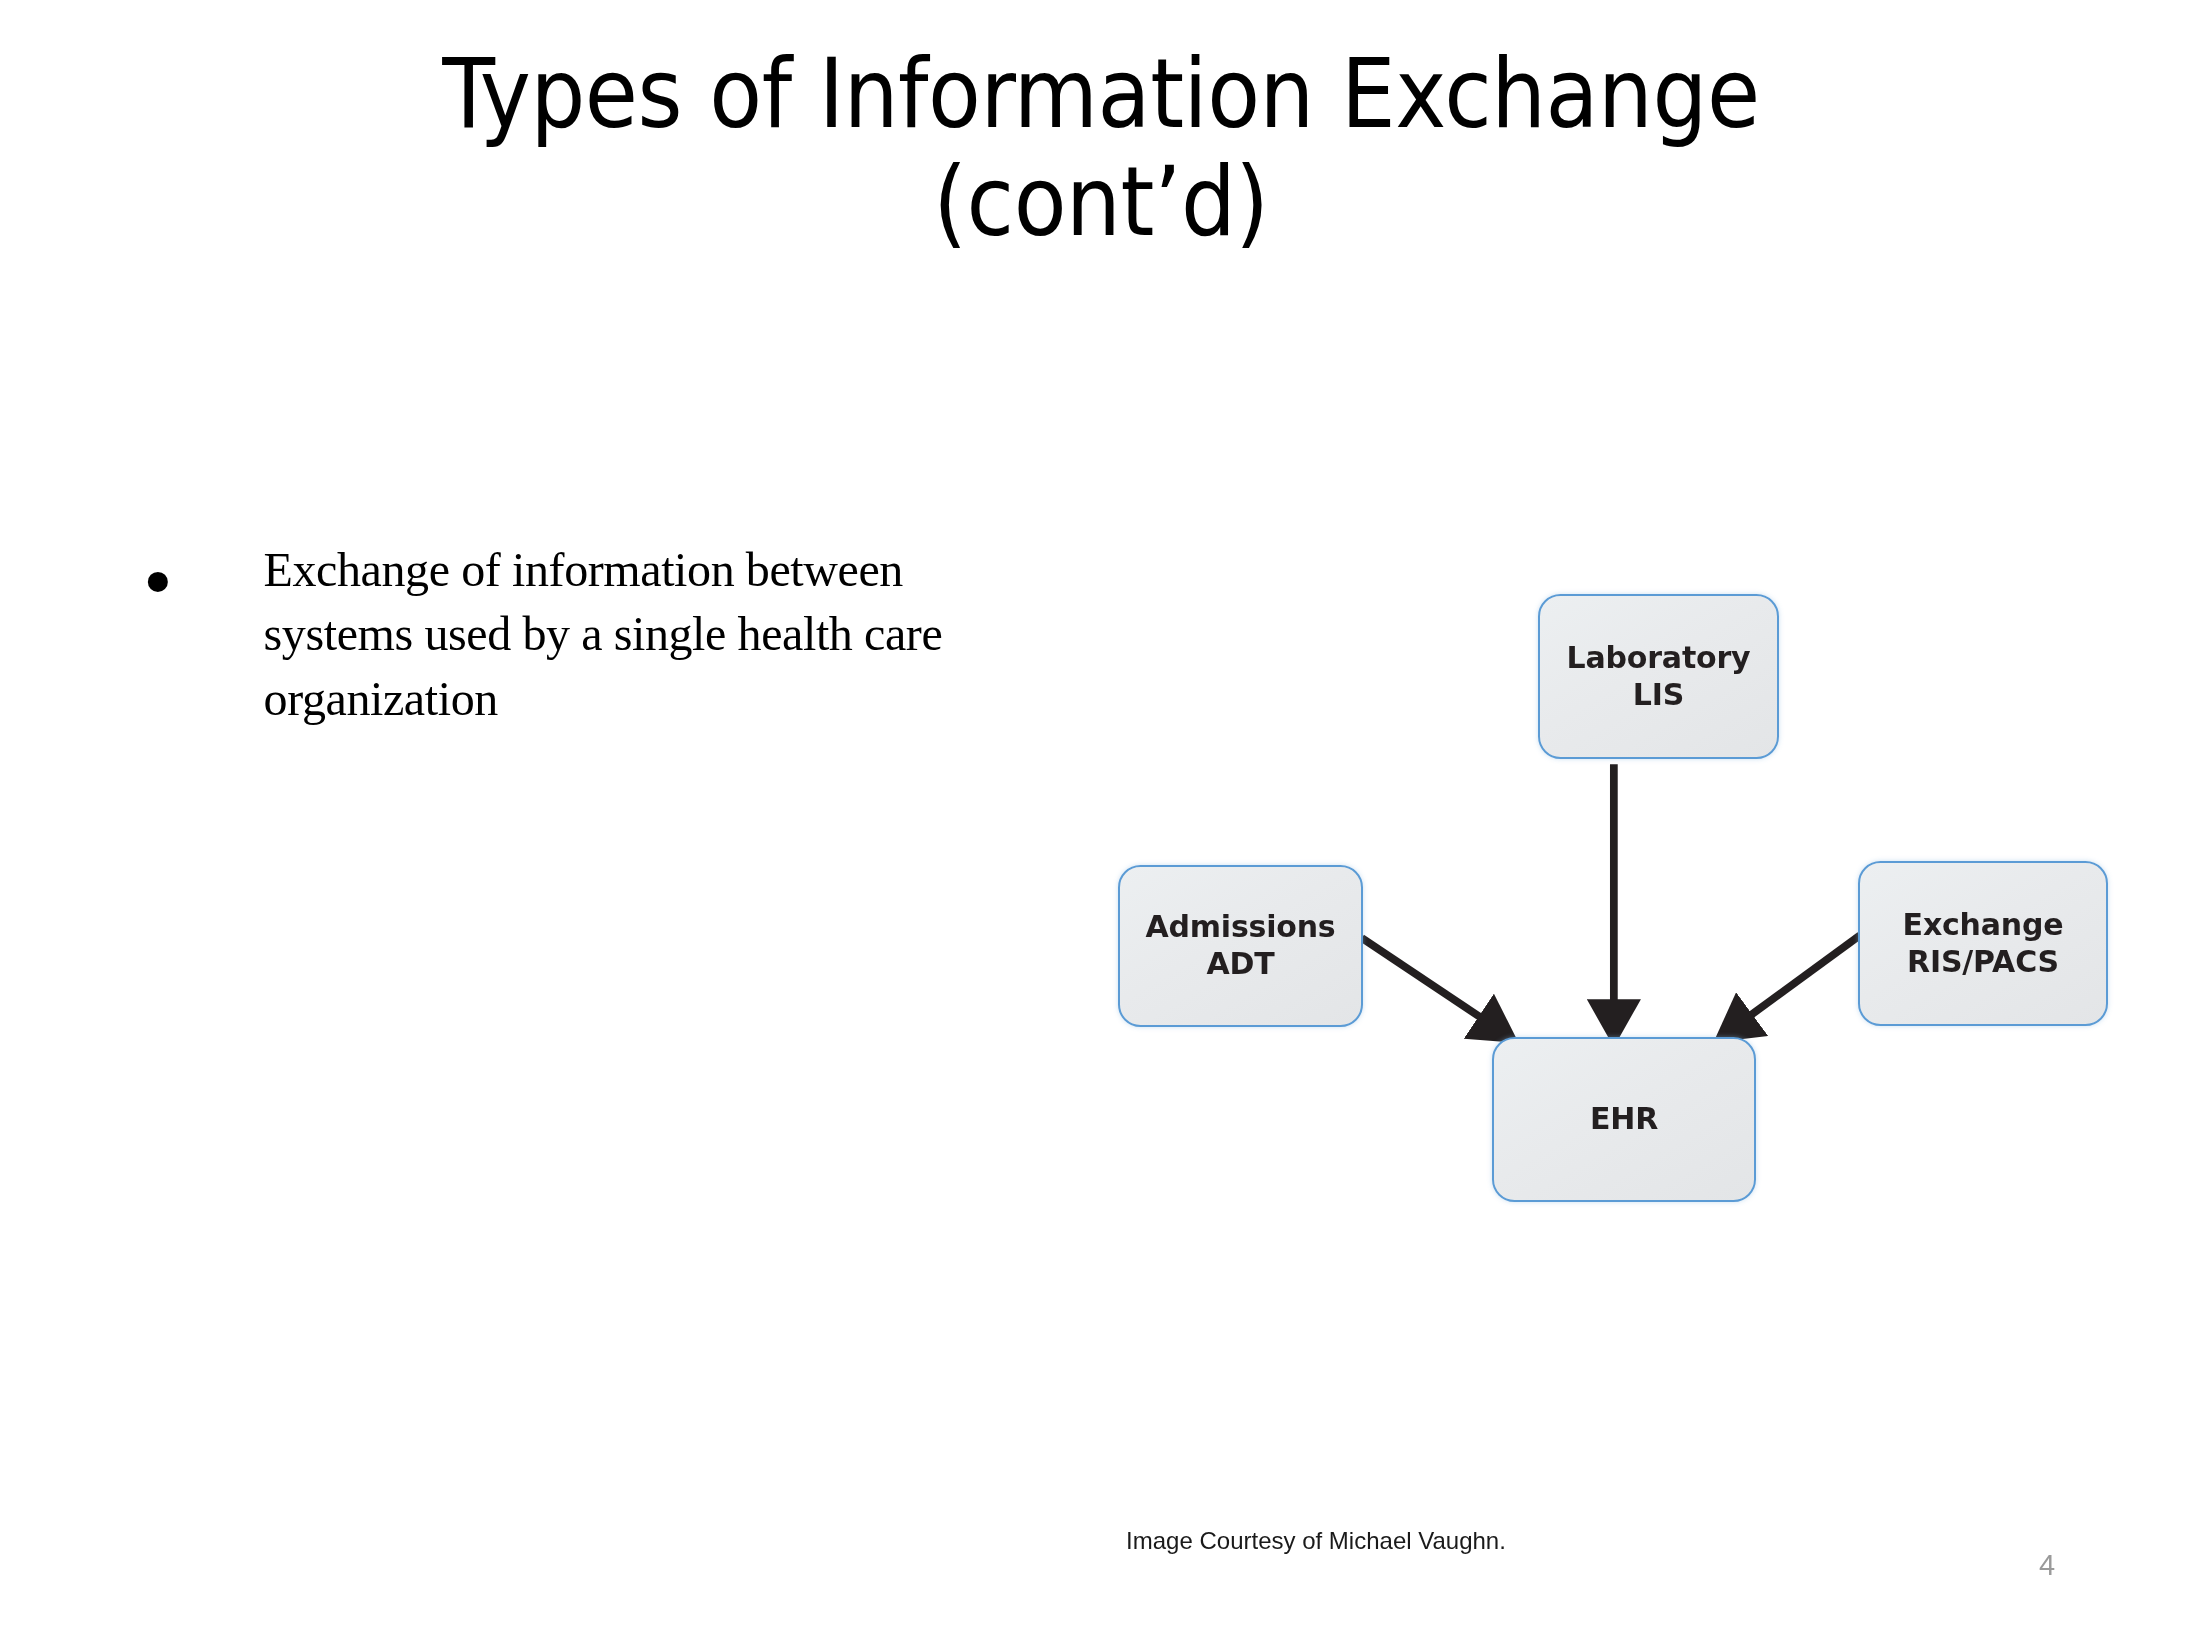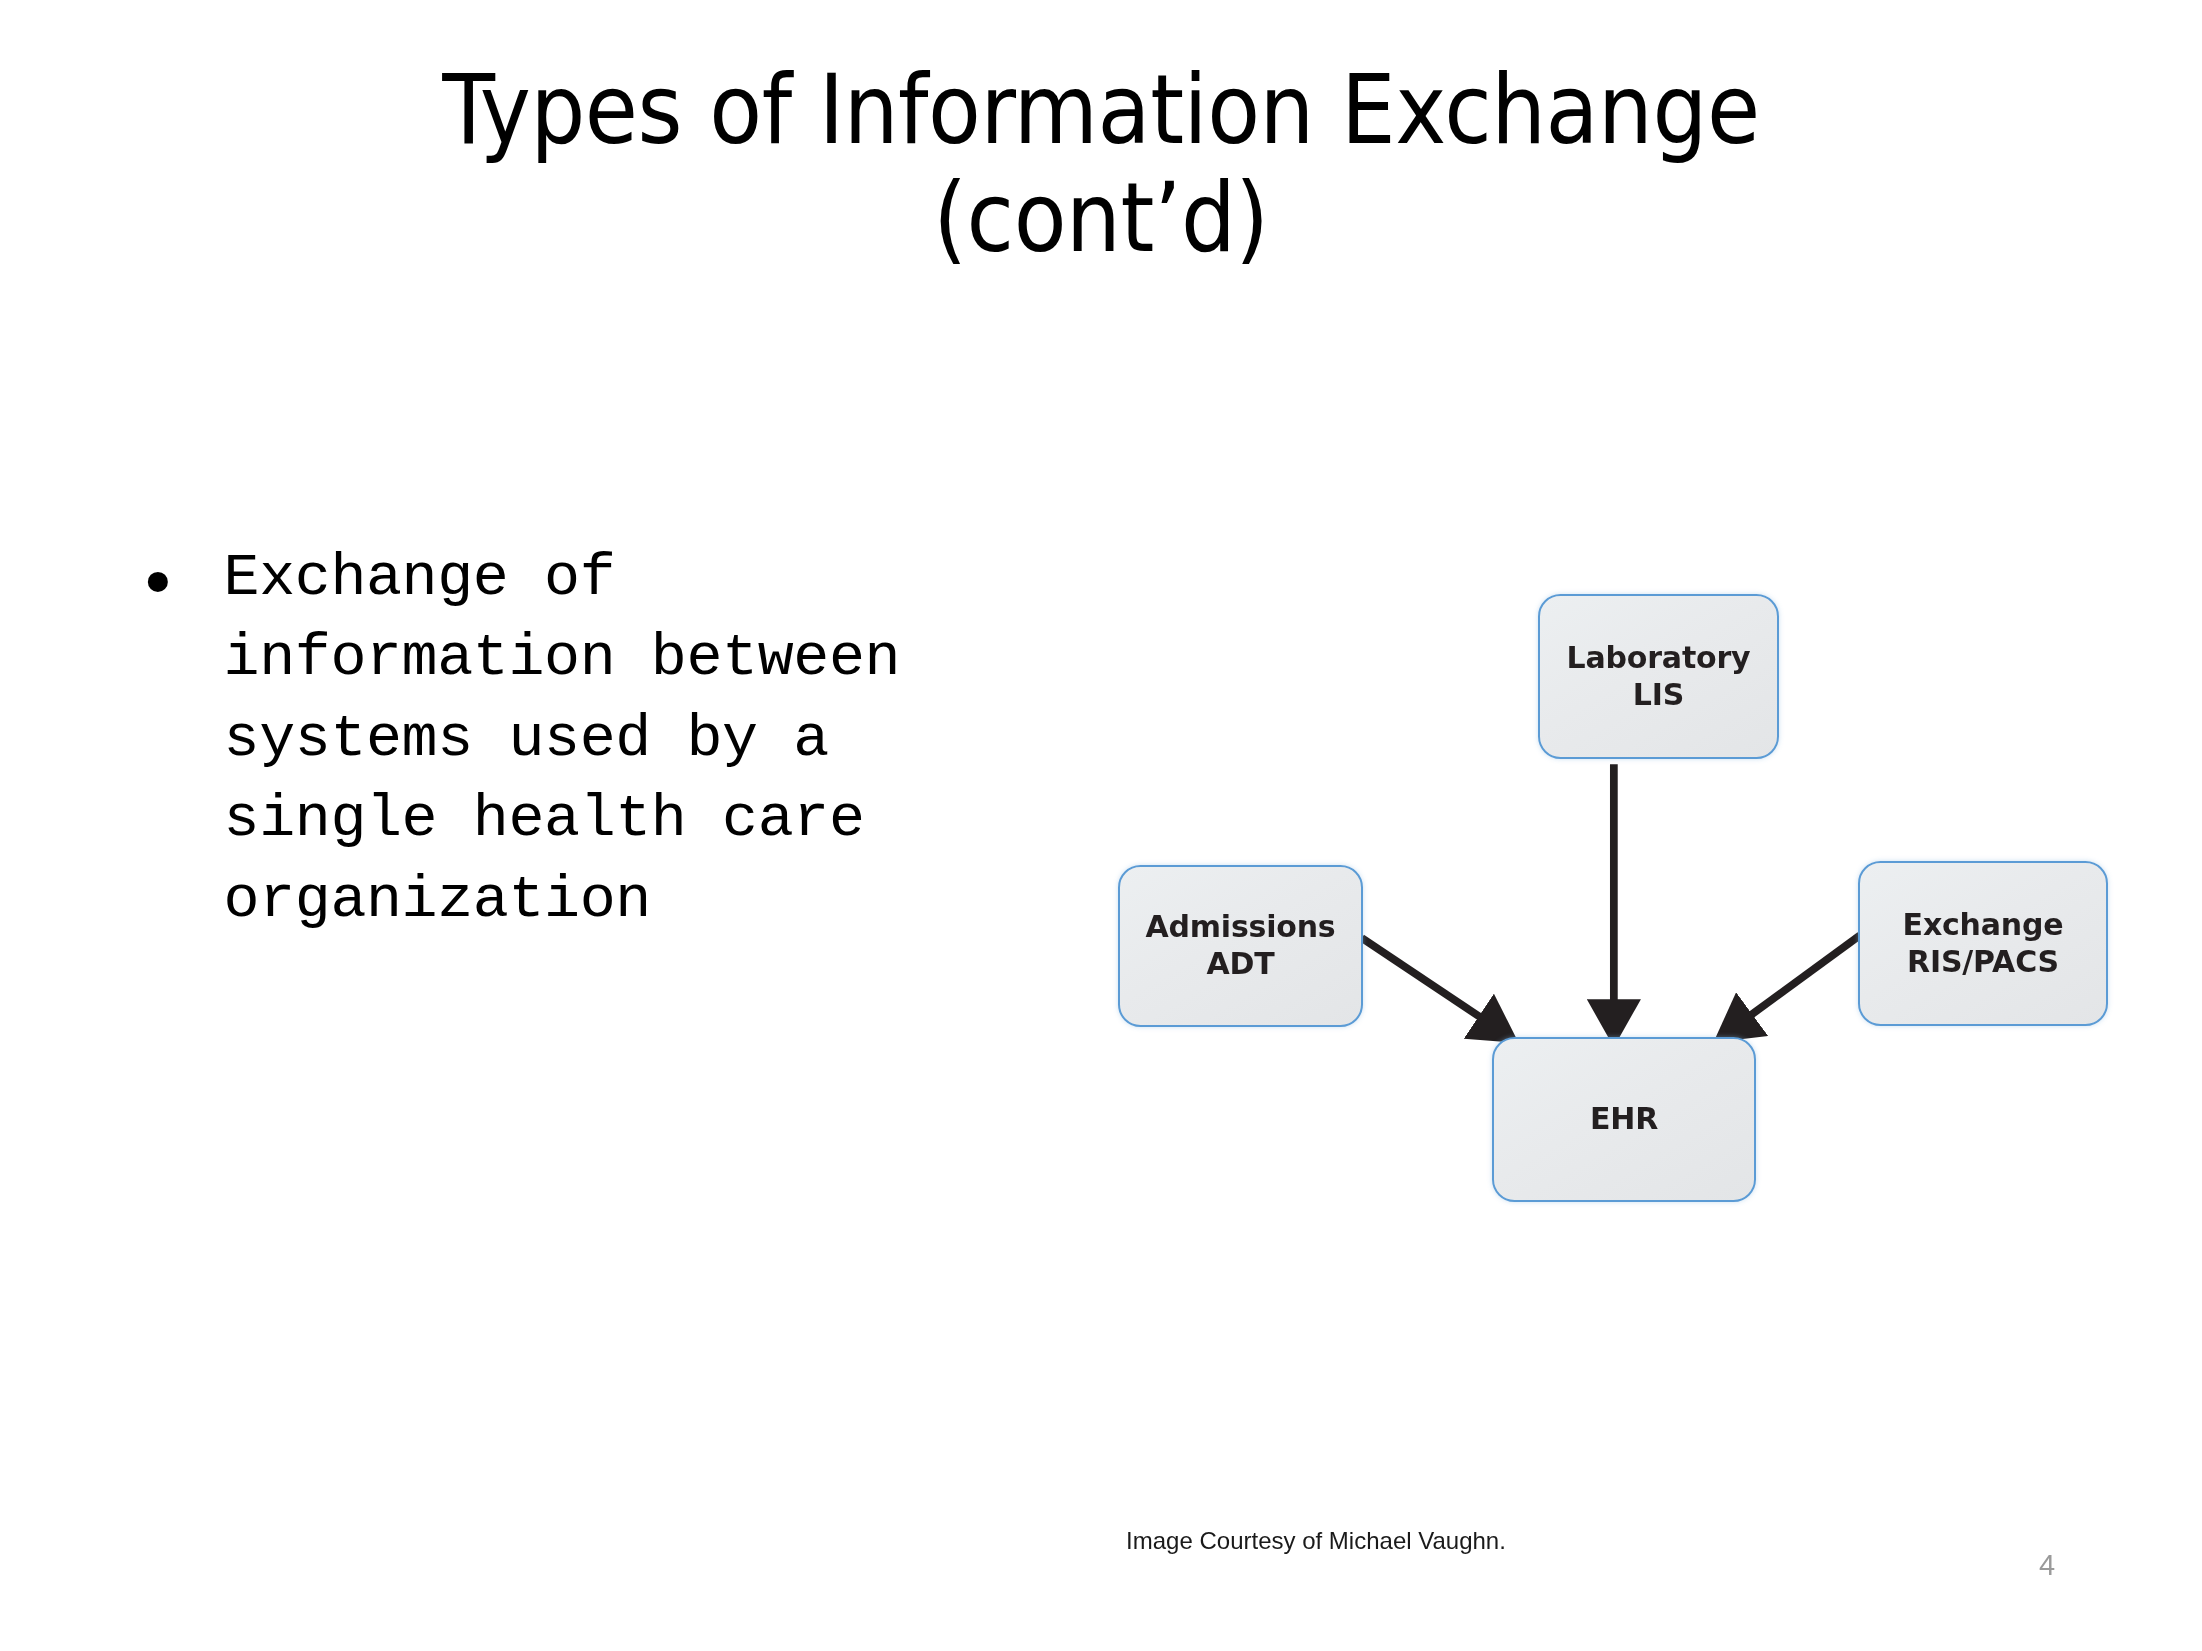--- a/index.html
+++ b/index.html
@@ -24,21 +24,20 @@
     width: 1944px;
     text-align: center;
     font-family: "DejaVu Sans", sans-serif;
     font-size: 96px;
     line-height: 1.12;
     font-weight: 400;
     font-stretch: condensed;
     letter-spacing: -0.4px;
     color: #000000;
     white-space: pre-line;
-    margin-top: 16px;
   }
 
   
   .body-block {
     position: absolute;
     left: 129px;
     top: 538px;
     width: 895px;
   }
   .bullet-row {
@@ -50,27 +49,28 @@
     width: 86px;
     font-size: 69px;
     line-height: 1.34;
     text-align: left;
     padding-left: 8.6px;
     color: #000000;
     font-family: "DejaVu Sans", sans-serif;
   }
   .bullet-text {
     flex: 1 1 auto;
-    font-family: Liberation Mono, monospace;
-    font-size: 60px;
+    font-family: Liberation Serif, serif;
+    font-size: 48px;
     line-height: 1.34;
     font-weight: 400;
     font-stretch: condensed;
     color: #000000;
     letter-spacing: -0.4px;
+    margin-left: 40px;
   }
 
   
   .diagram {
     position: absolute;
     left: 1101px;
     top: 568px;
     width: 1067px;
     height: 671px;
   }

